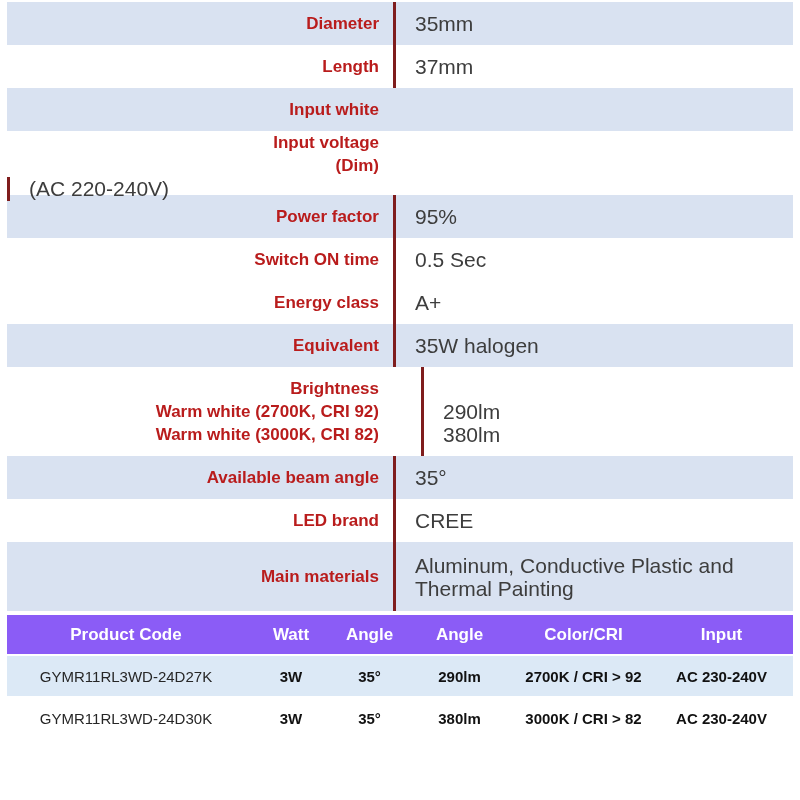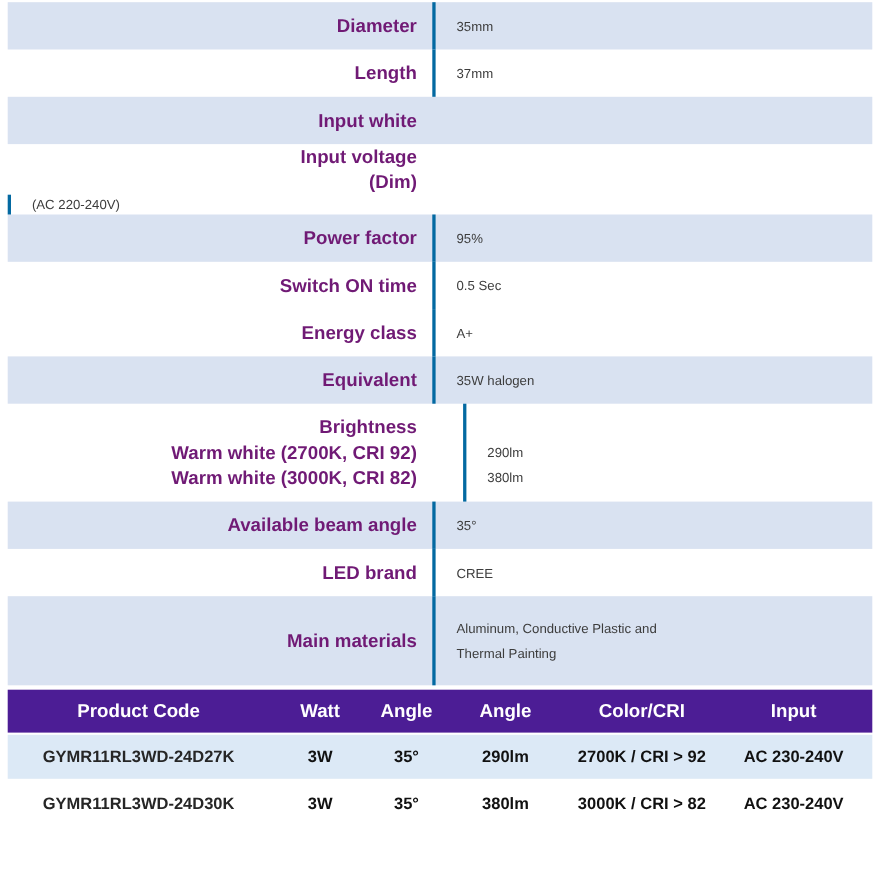--- a/index.html
+++ b/index.html
@@ -17,43 +17,43 @@
 
   
   .spec-table { width: 786px; }
   .spec-row {
     display: flex;
     height: 43px;
   }
   .spec-row.alt { background: #d9e2f1; }
   .spec-row.h64 { height: 64px; flex-direction: column; }
   .spec-row.h89 { height: 89px; gap: 28px; }
-  .spec-row.h69 { height: 81px; }
+  .spec-row.h69 { height: 69px; }
   .spec-label {
     width: 386px;
     box-sizing: border-box;
     padding-right: 14px;
     display: flex;
     flex-direction: column;
     justify-content: center;
     align-items: flex-end;
     font-size: 17px;
     font-weight: bold;
-    color: #701a75;
+    color: #b91c1c;
     padding-left: 37px;
   }
   .spec-value {
     flex: 1;
-    border-left: 3px solid #0369a1;
+    border-left: 3px solid #7f1d1d;
     box-sizing: border-box;
     padding-left: 19px;
     display: flex;
     flex-direction: column;
     justify-content: center;
-    font-size: 12px;
+    font-size: 21px;
     color: #3d3d3d;
   }
   .ml {
     height: 23px;
     line-height: 23px;
     white-space: nowrap;
   }
 
   
   .prod-table {
@@ -61,36 +61,36 @@
     margin-top: 4px;
   }
   .prod-header, .prod-row {
     display: grid;
     grid-template-columns: 238px 92px 65px 115px 133px 143px;
     align-items: center;
     text-align: center;
   }
   .prod-header {
     height: 39px;
-    background: #4c1d95;
+    background: #8b5cf6;
     color: #ffffff;
     font-weight: bold;
     font-size: 17px;
     margin-bottom: 2px;
   }
   .prod-row {
     height: 40px;
     font-size: 15px;
     font-weight: bold;
     color: #111111;
   }
   .prod-row.alt { background: #dce9f6; }
   .prod-row.last { height: 45px; }
   .prod-row .code {
-    font-weight: bold;
+    font-weight: normal;
     color: #262626;
     font-size: 15px;
   }
 </style>
 </head>
 <body>
 
 <div class="sheet">
 
   <div class="spec-table">

